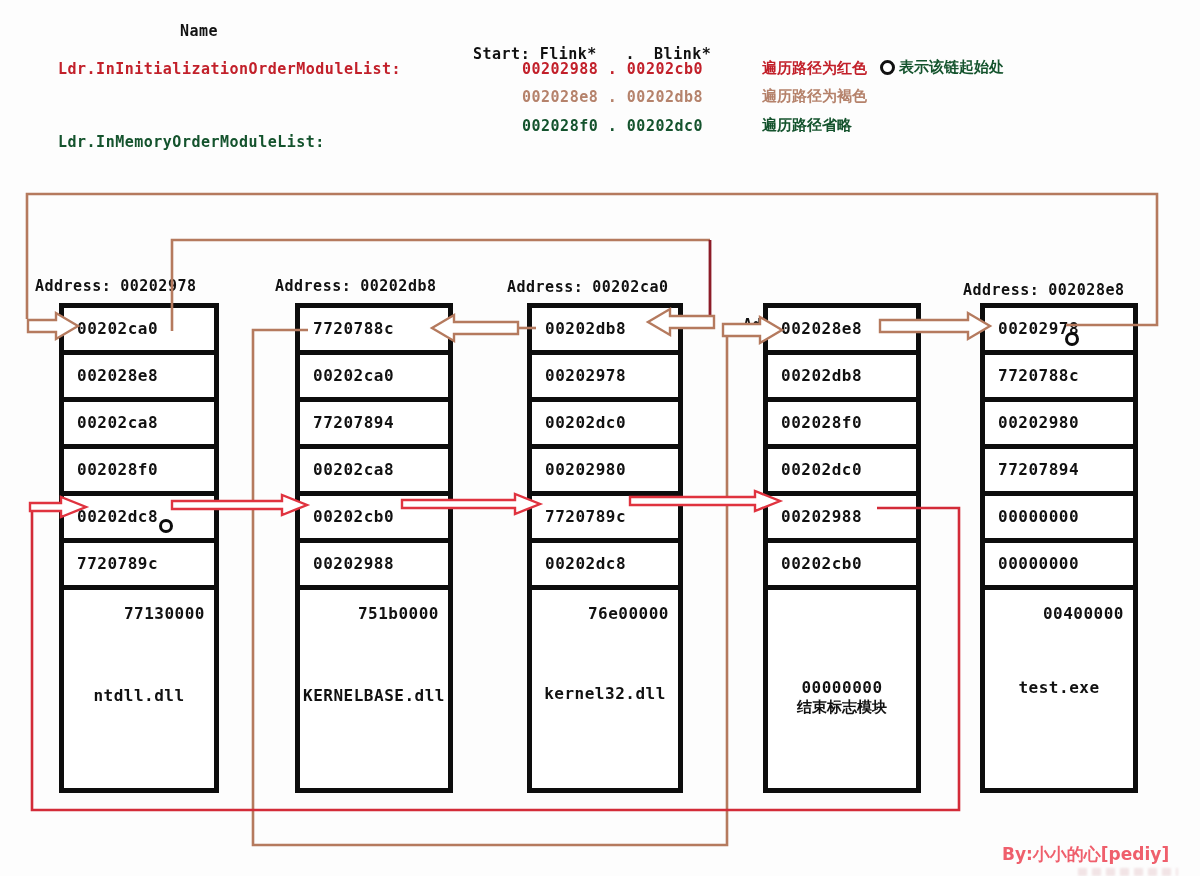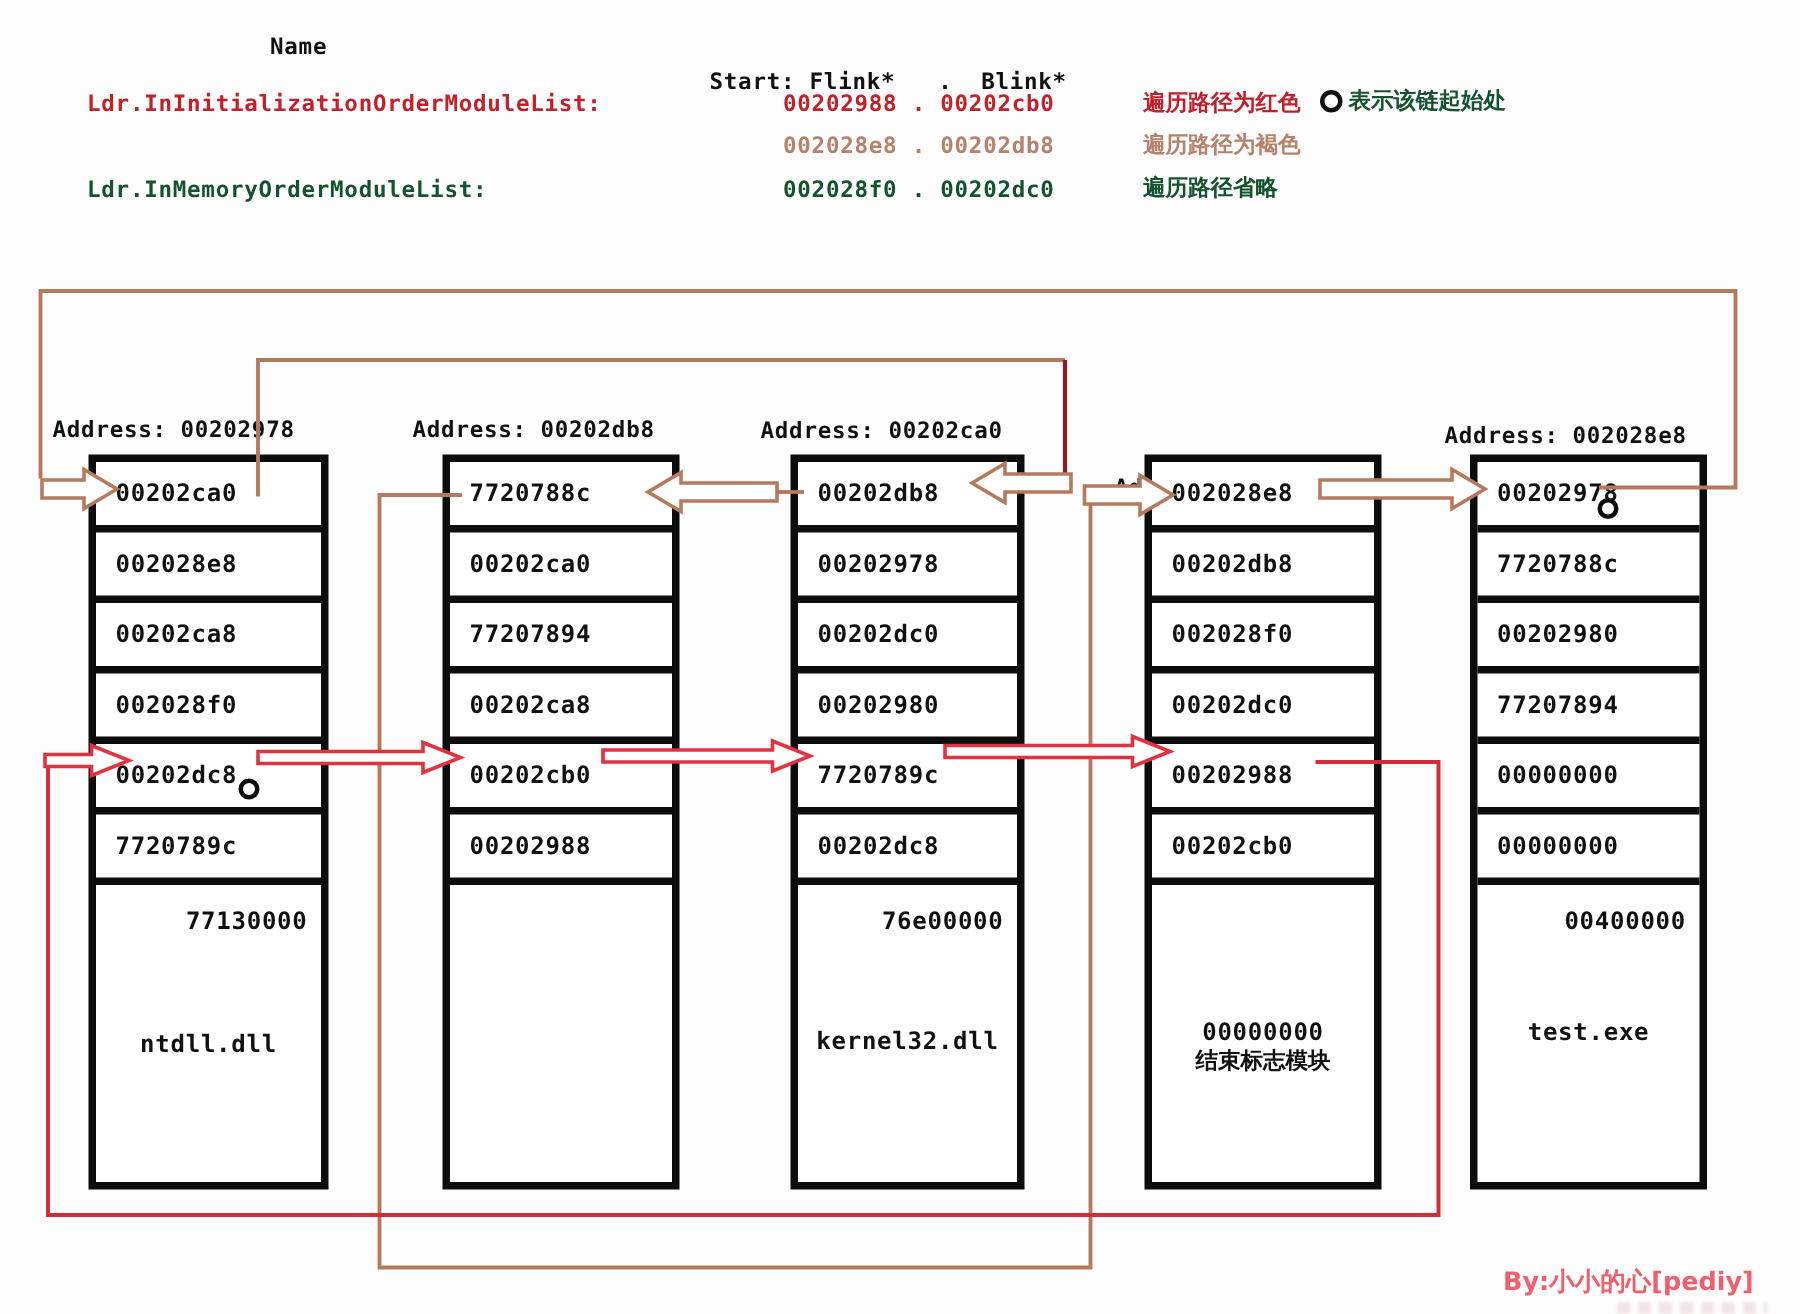--- a/index.html
+++ b/index.html
@@ -37,21 +37,21 @@
   <div class="abs hdr" style="left:180px;top:22px;">Name</div>
   <div class="abs hdr" style="left:473px;top:33px;margin-top:12px;">Start: Flink*   .  Blink*</div>
 
   <div class="abs hdr red-t" style="left:58px;top:60px;">Ldr.InInitializationOrderModuleList:</div>
   <div class="abs hdr red-t" style="left:522px;top:60px;">00202988 . 00202cb0</div>
   <div class="abs cjk red-t" style="left:762px;top:59px;">遍历路径为红色</div>
 
   <div class="abs hdr brown-t" style="left:522px;top:88px;">002028e8 . 00202db8</div>
   <div class="abs cjk brown-t" style="left:762px;top:87px;">遍历路径为褐色</div>
 
-  <div class="abs hdr blk-t" style="left:58px;top:117px;">Ldr.InMemoryOrderModuleList:</div>
+  <div class="abs hdr blk-t" style="left:58px;top:133px;">Ldr.InMemoryOrderModuleList:</div>
   <div class="abs hdr blk-t" style="left:522px;top:117px;">002028f0 . 00202dc0</div>
   <div class="abs cjk blk-t" style="left:762px;top:116px;">遍历路径省略</div>
 
   <div class="abs cjk blk-t" style="left:880px;top:58px;"><span class="legend-ring"></span><span>表示该链起始处</span></div>
 
   <div class="abs addr" style="left:35px;top:277px;"><span class="pfx">Address:</span><span>00202978</span></div>
   <div class="abs addr" style="left:275px;top:277px;"><span class="pfx">Address:</span><span>00202db8</span></div>
   <div class="abs addr" style="left:507px;top:278px;"><span class="pfx">Address:</span><span>00202ca0</span></div>
   <div class="abs addr" style="left:743px;top:280px;margin-top:36px;"><span class="pfx">Address:</span><span>7720788c</span></div>
   <div class="abs addr" style="left:963px;top:281px;"><span class="pfx">Address:</span><span>002028e8</span></div>
@@ -69,20 +69,24 @@
     </div>
   </div>
 
   <div class="col" style="left:295px;width:148px;">
     <div class="cell">7720788c</div>
     <div class="cell">00202ca0</div>
     <div class="cell">77207894</div>
     <div class="cell">00202ca8</div>
     <div class="cell">00202cb0</div>
     <div class="cell">00202988</div>
+    <div class="bigcell">
+      <div class="base">751b0000</div>
+      <div class="module" style="top:96px;">KERNELBASE.dll</div>
+    </div>
   </div>
 
   <div class="col" style="left:527px;width:146px;">
     <div class="cell">00202db8</div>
     <div class="cell">00202978</div>
     <div class="cell">00202dc0</div>
     <div class="cell">00202980</div>
     <div class="cell">7720789c</div>
     <div class="cell">00202dc8</div>
     <div class="bigcell">

